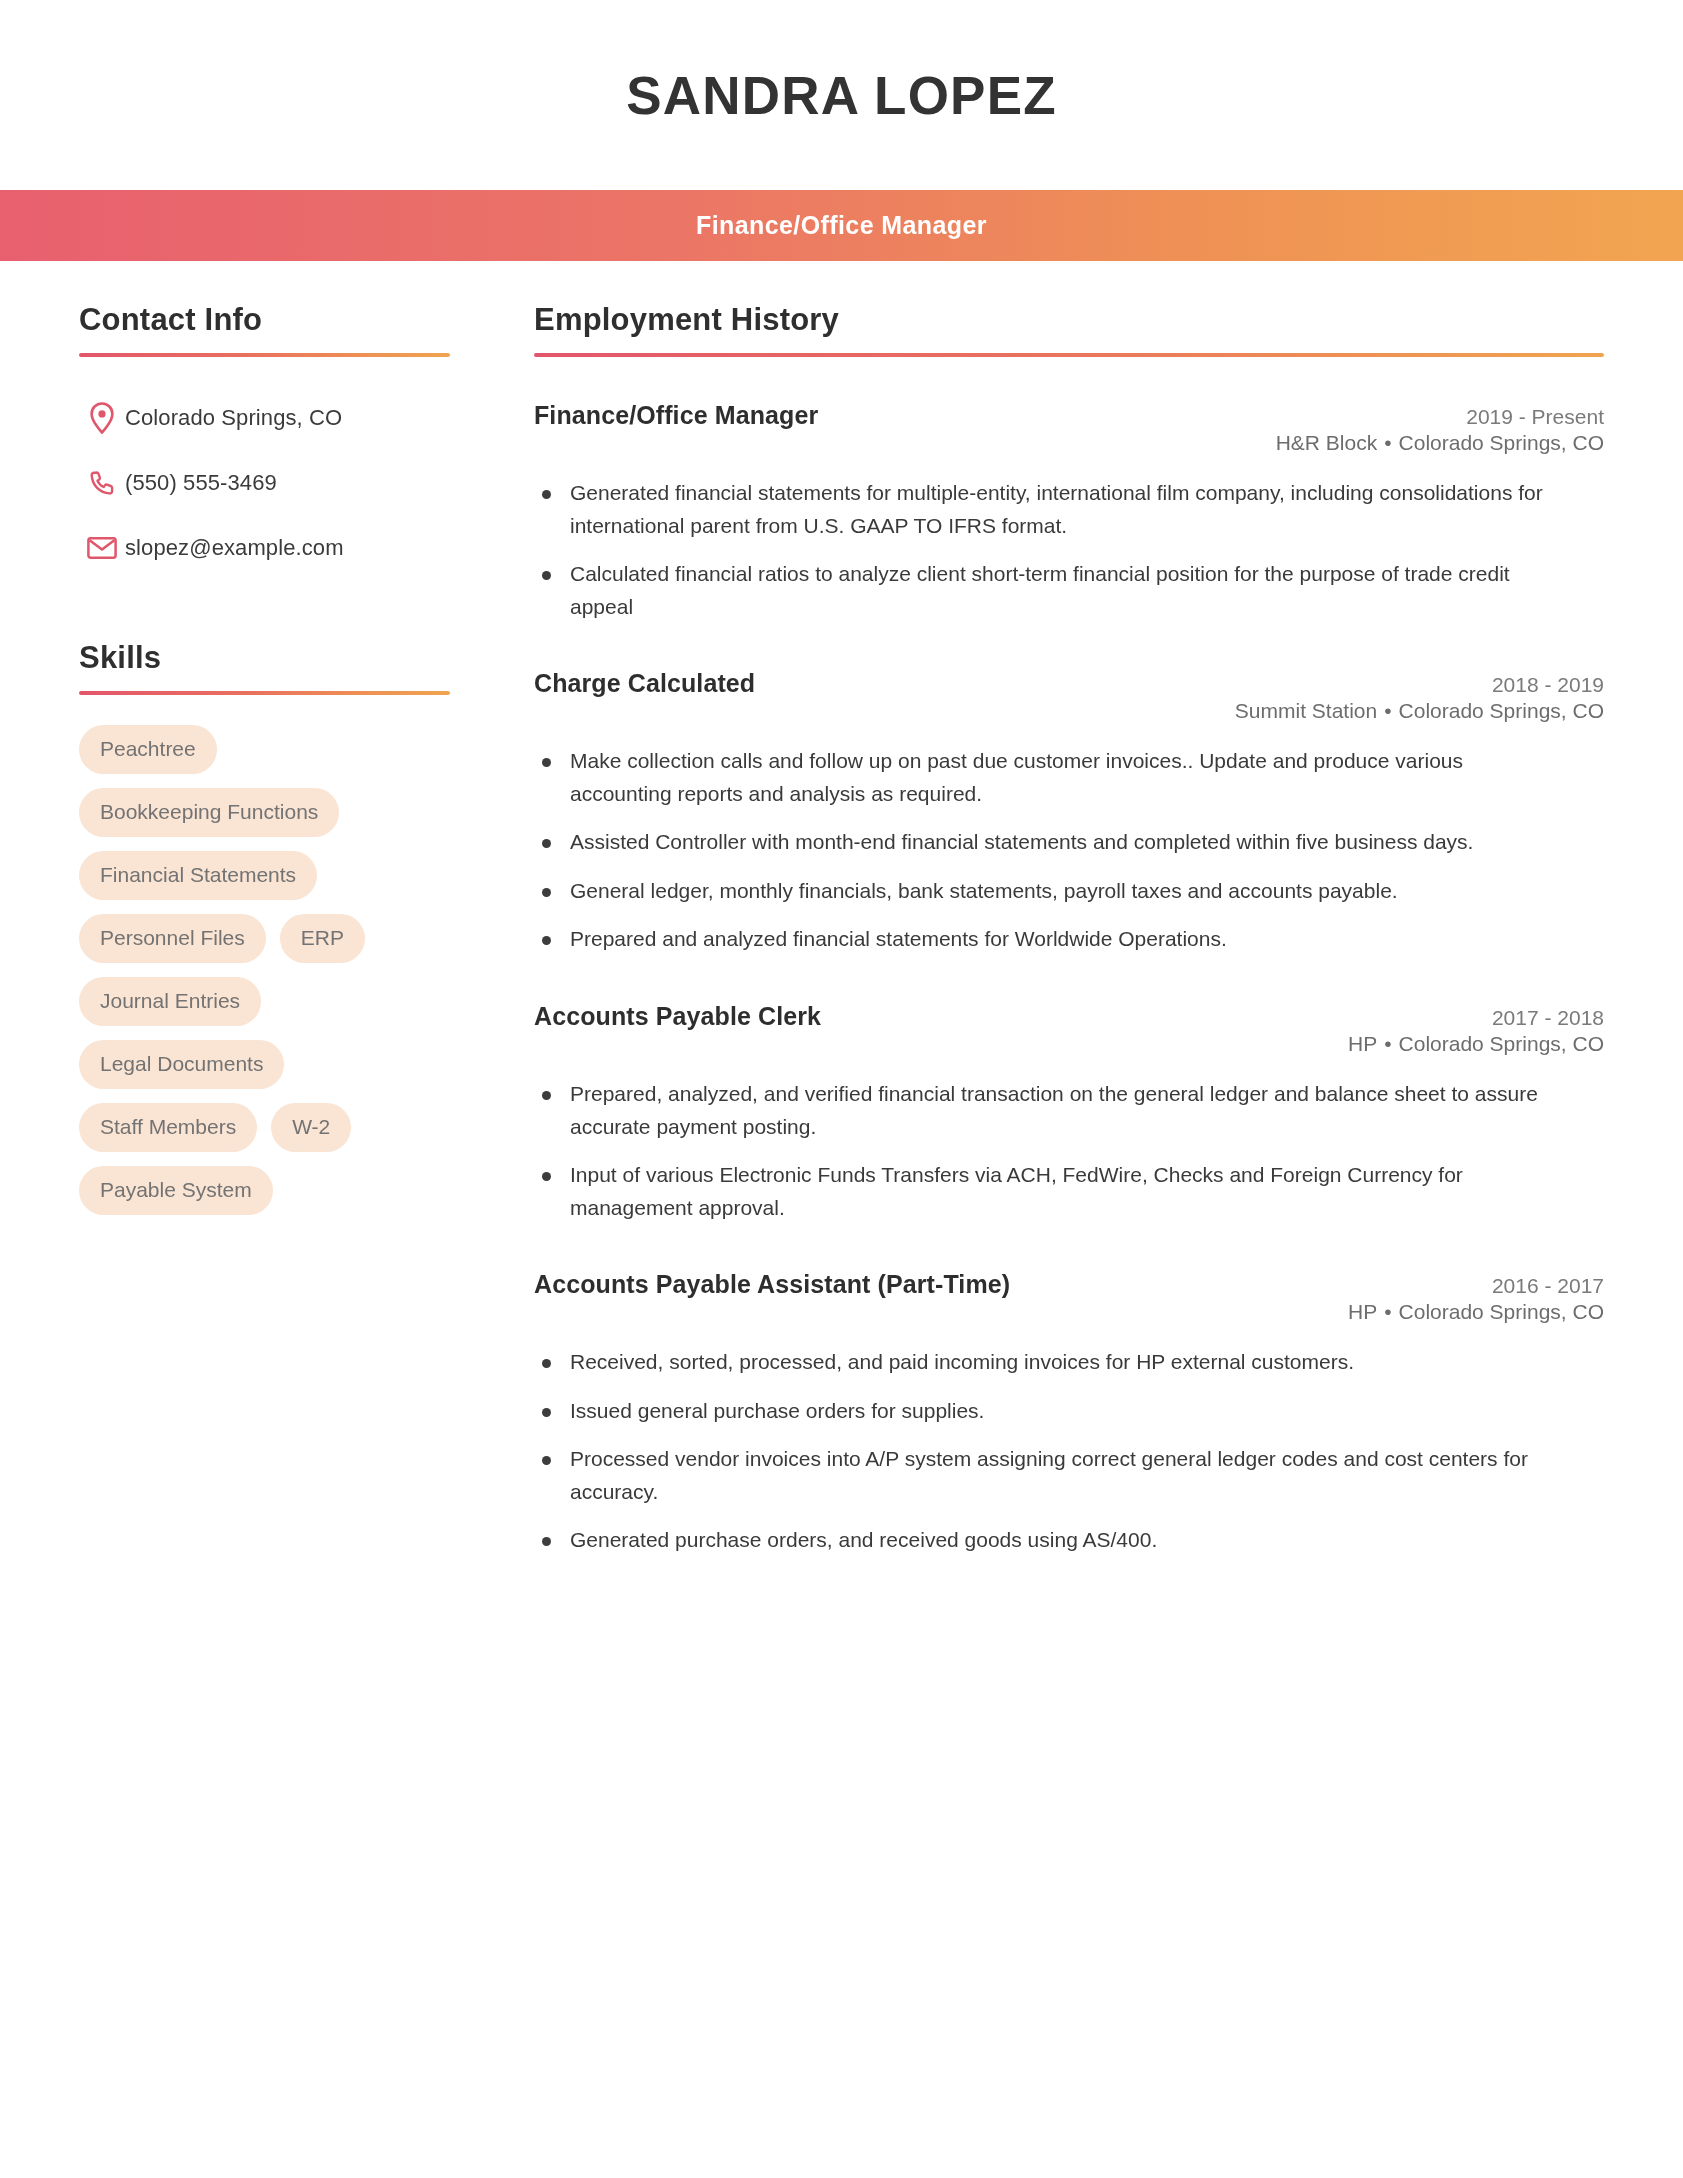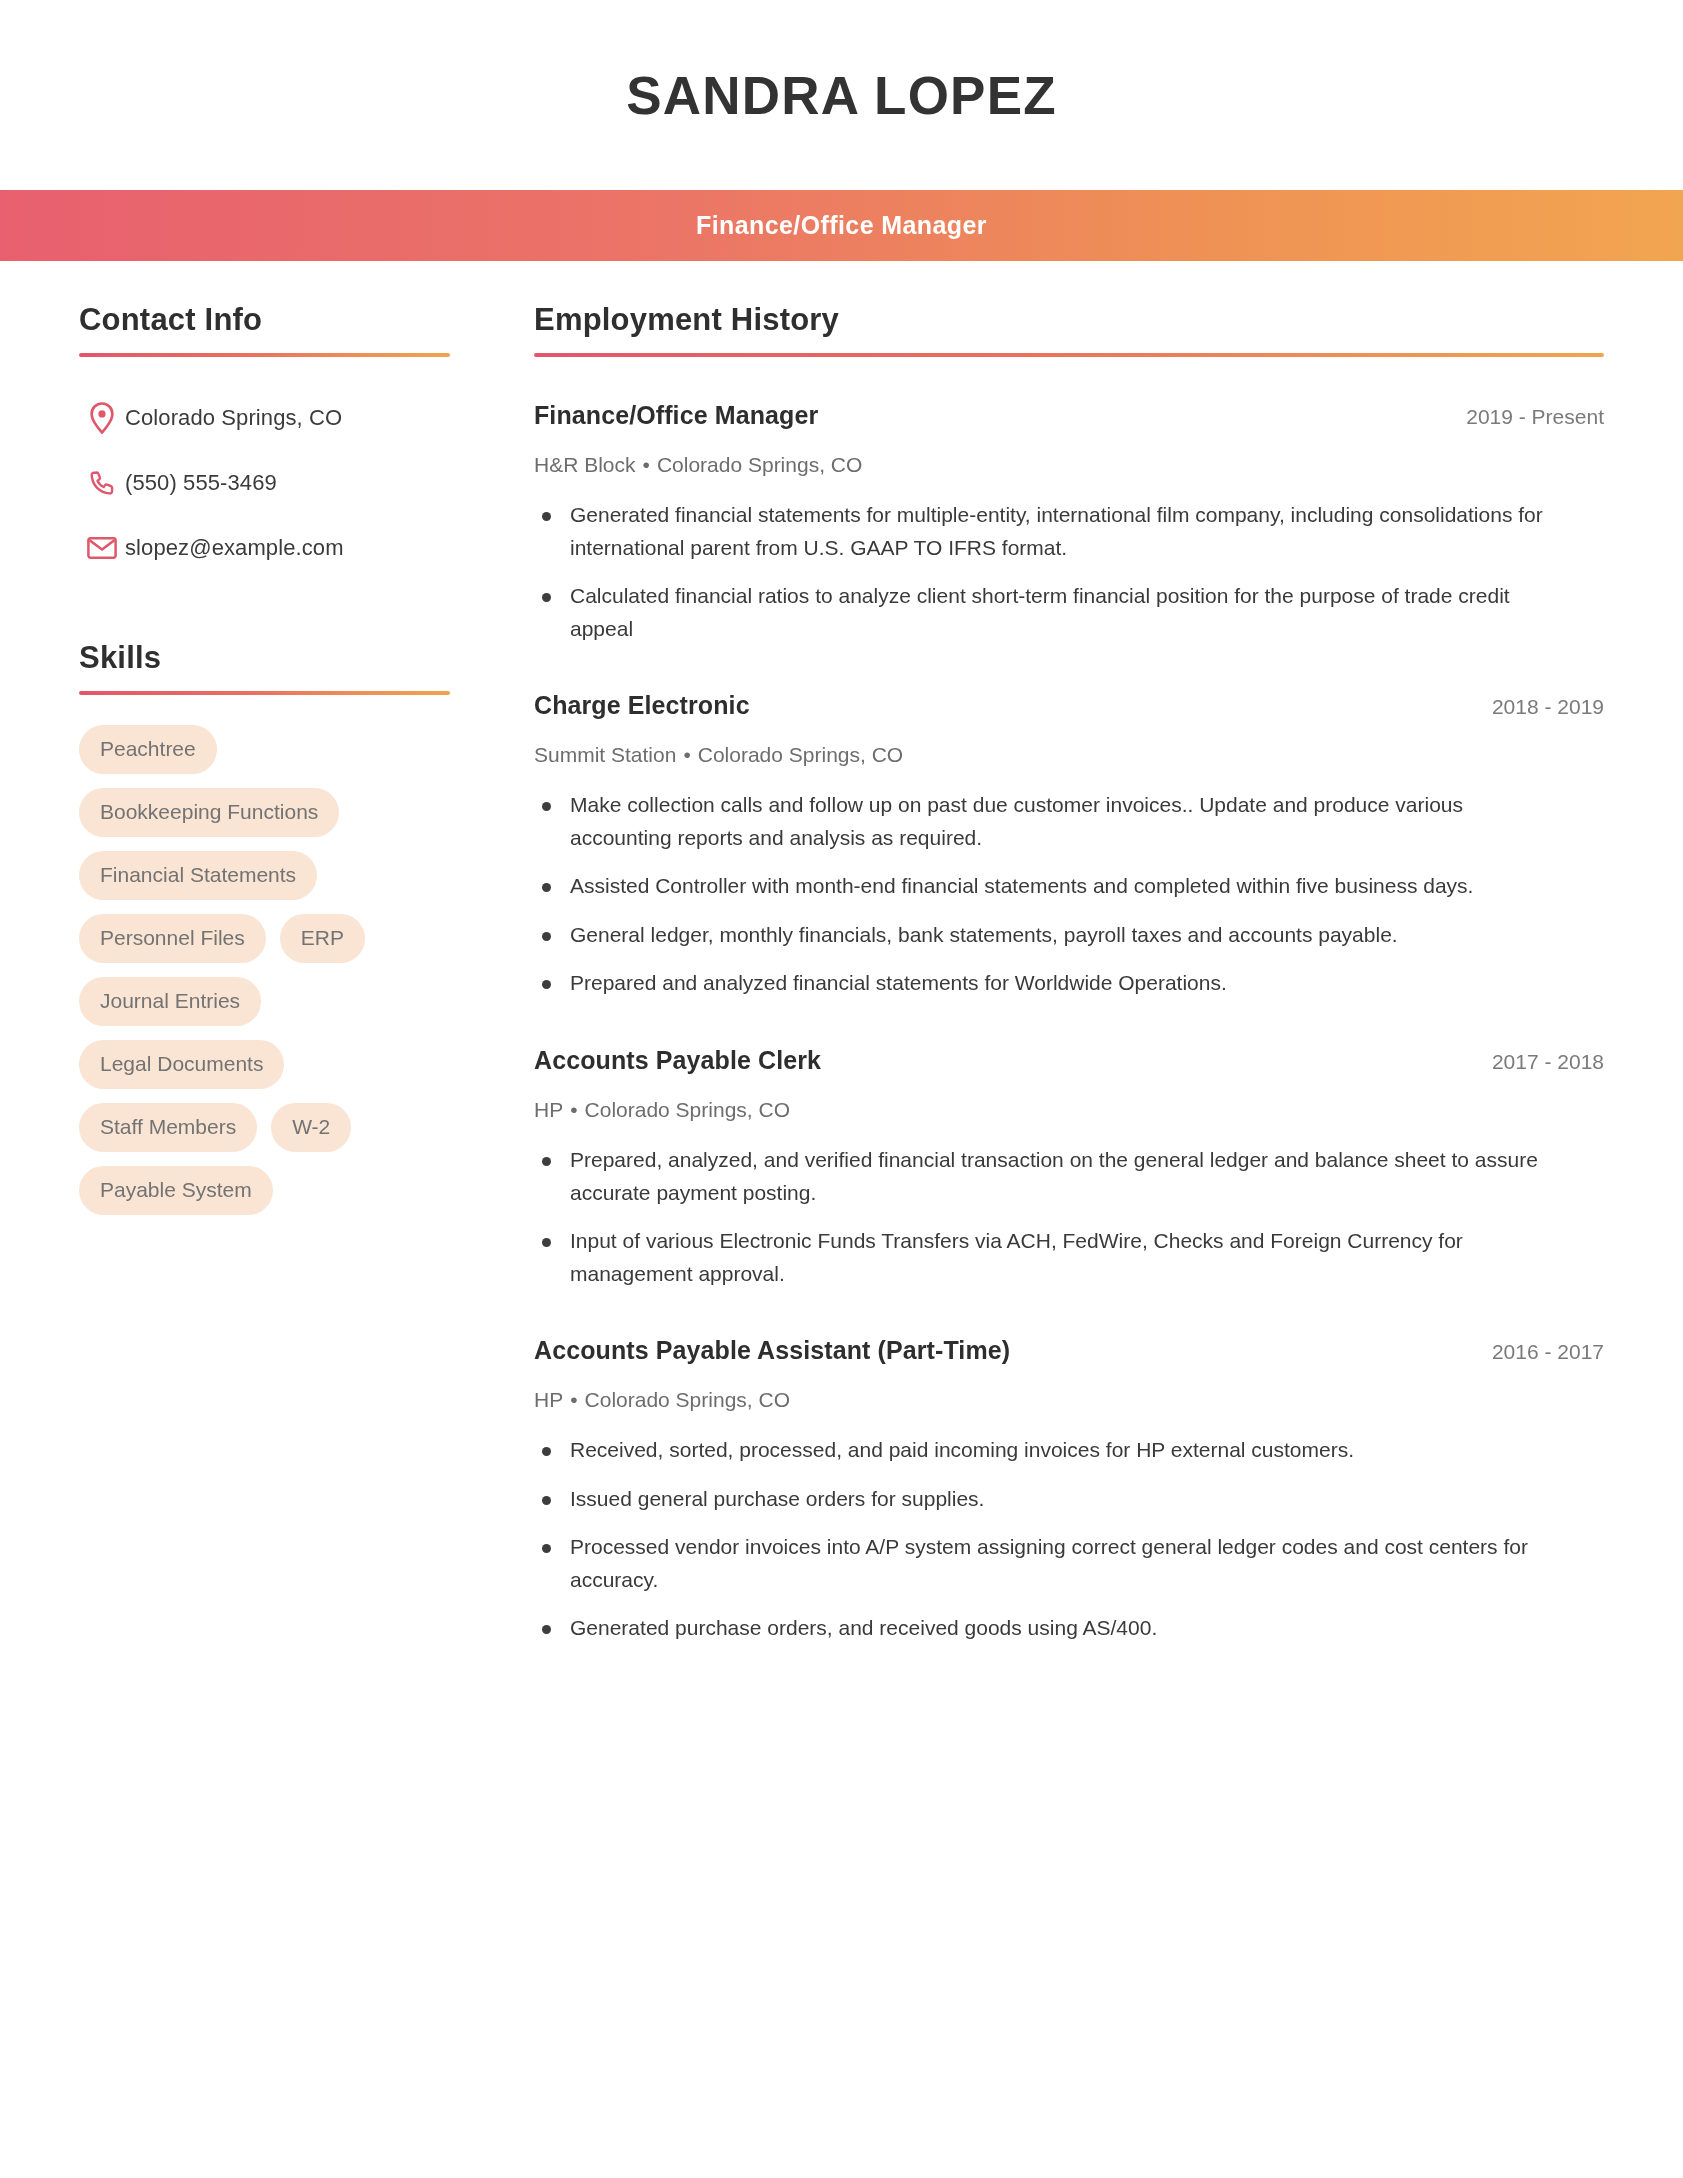--- a/index.html
+++ b/index.html
@@ -141,23 +141,24 @@
     color:#2e2e2e;
     letter-spacing:0.1px;
   }
   .job-dates {
     font-size:21px;
     color:#7a7a7a;
     white-space:nowrap;
     padding-left:24px;
   }
   .job-meta {
-    margin-top:23px;
+    margin-top:1px;
     font-size:21px;
     color:#6d6d6d;
+    text-align:right;
   }
   .job-meta .sep {
     display:inline-block;
     padding:0 7px;
     color:#6d6d6d;
   }
 
   .bullets {
     margin-top:22px;
     list-style:none;
@@ -271,21 +272,21 @@
             <span>H&amp;R Block</span><span class="sep">•</span><span>Colorado Springs, CO</span>
           </div>
           <ul class="bullets">
             <li><span class="dot"></span><span>Generated financial statements for multiple-entity, international film company, including consolidations for international parent from U.S. GAAP TO IFRS format.</span></li>
             <li><span class="dot"></span><span>Calculated financial ratios to analyze client short-term financial position for the purpose of trade credit appeal</span></li>
           </ul>
         </article>
 
         <article class="job">
           <div class="job-head">
-            <div class="job-title">Charge Electronic</div>
+            <div class="job-title">Charge Calculated</div>
             <div class="job-dates">2018 - 2019</div>
           </div>
           <div class="job-meta">
             <span>Summit Station</span><span class="sep">•</span><span>Colorado Springs, CO</span>
           </div>
           <ul class="bullets">
             <li><span class="dot"></span><span>Make collection calls and follow up on past due customer invoices.. Update and produce various accounting reports and analysis as required.</span></li>
             <li><span class="dot"></span><span>Assisted Controller with month-end financial statements and completed within five business days.</span></li>
             <li><span class="dot"></span><span>General ledger, monthly financials, bank statements, payroll taxes and accounts payable.</span></li>
             <li><span class="dot"></span><span>Prepared and analyzed financial statements for Worldwide Operations.</span></li>

